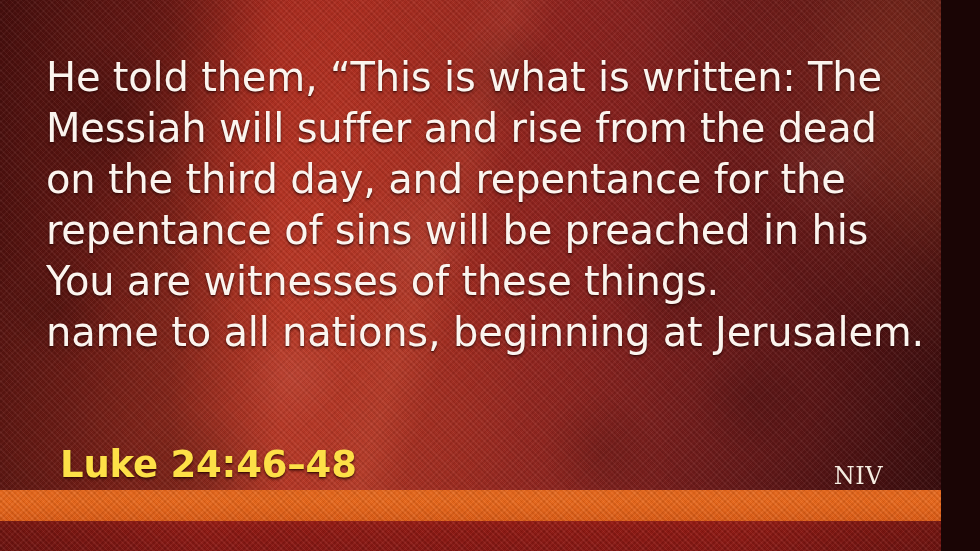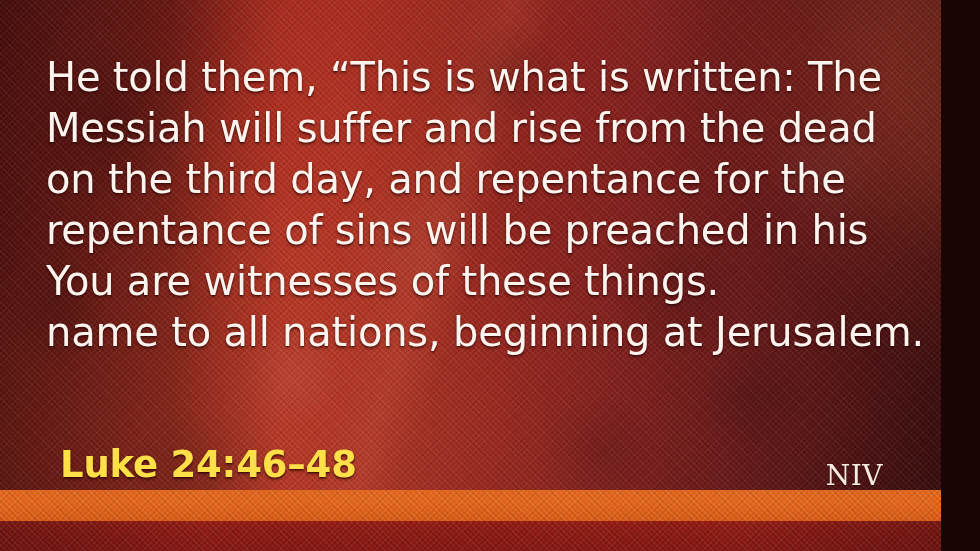--- a/index.html
+++ b/index.html
@@ -179,21 +179,21 @@
     text-shadow:
       0 2px 3px rgba(40, 4, 4, 0.6),
       0 1px 1px rgba(40, 4, 4, 0.5);
   }
 
   .translation {
     position: absolute;
     right: 58px;
     top: 464px;
     font-family: "DejaVu Serif", "Liberation Serif", serif;
-    font-size: 28px;
+    font-size: 24px;
     line-height: 24px;
     font-weight: 400;
     letter-spacing: 0.5px;
     color: #f6ece1;
     text-shadow: 0 1px 2px rgba(40, 4, 4, 0.55);
   }
 
   
 
   .band-orange {

